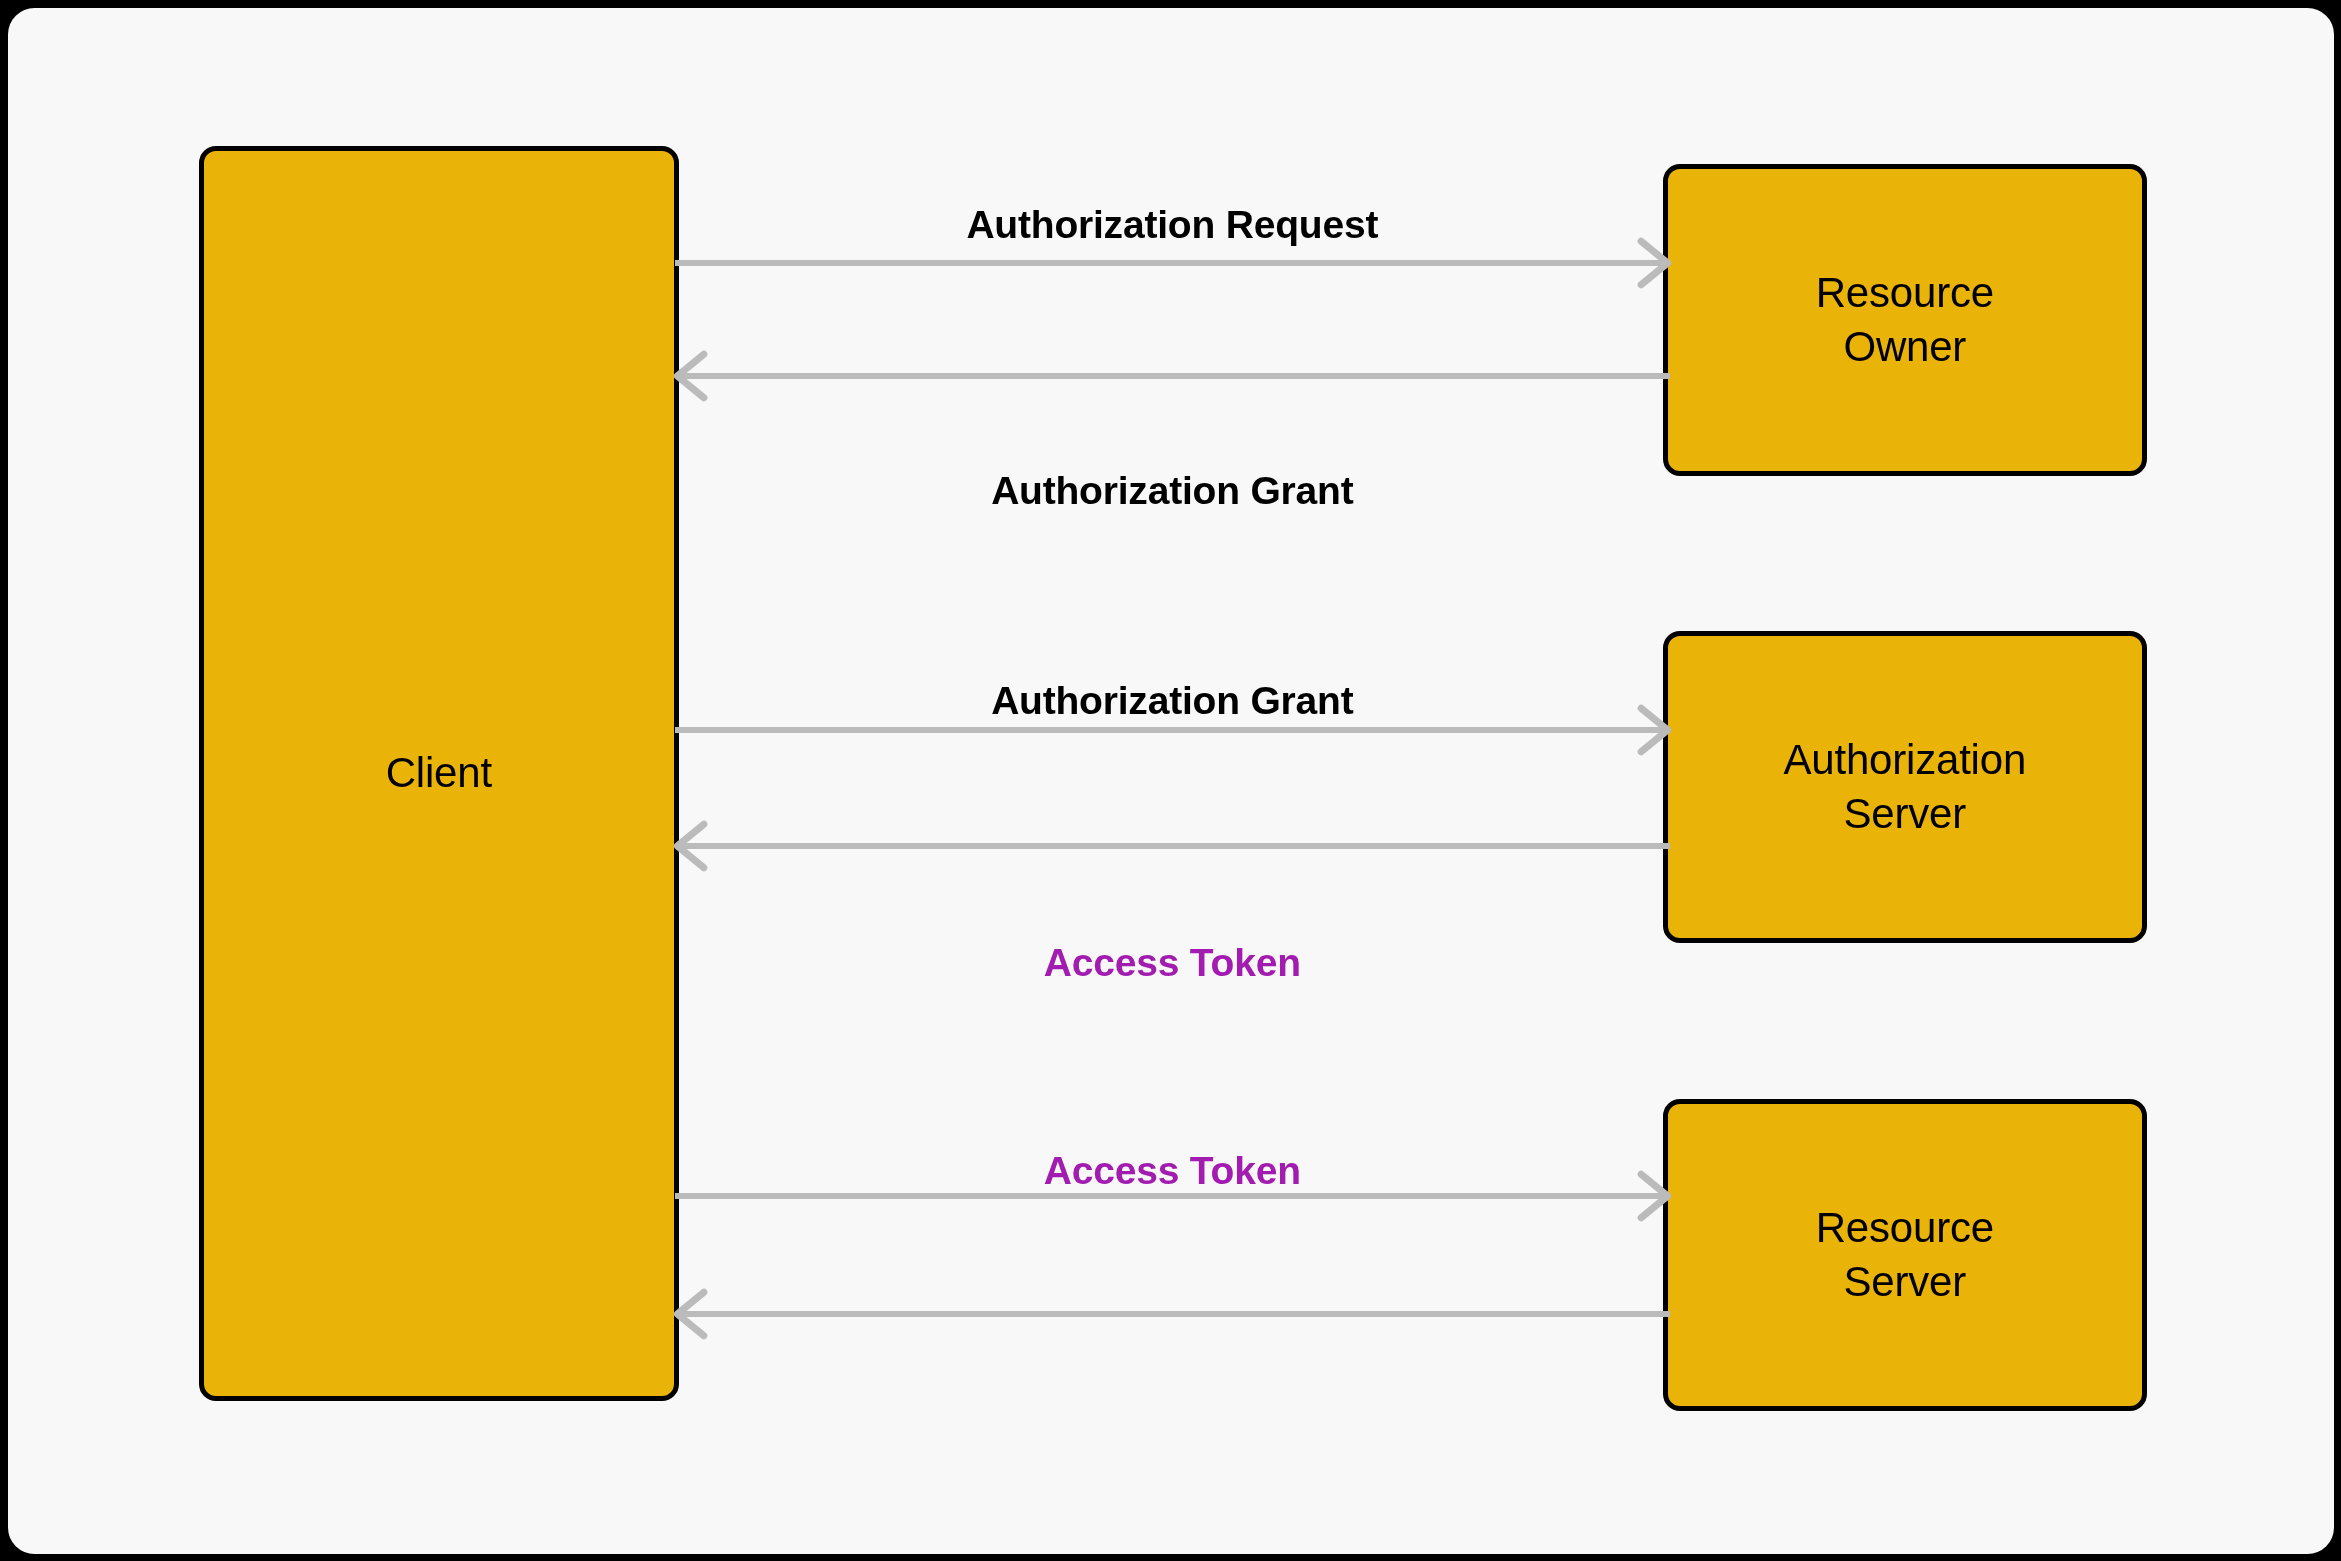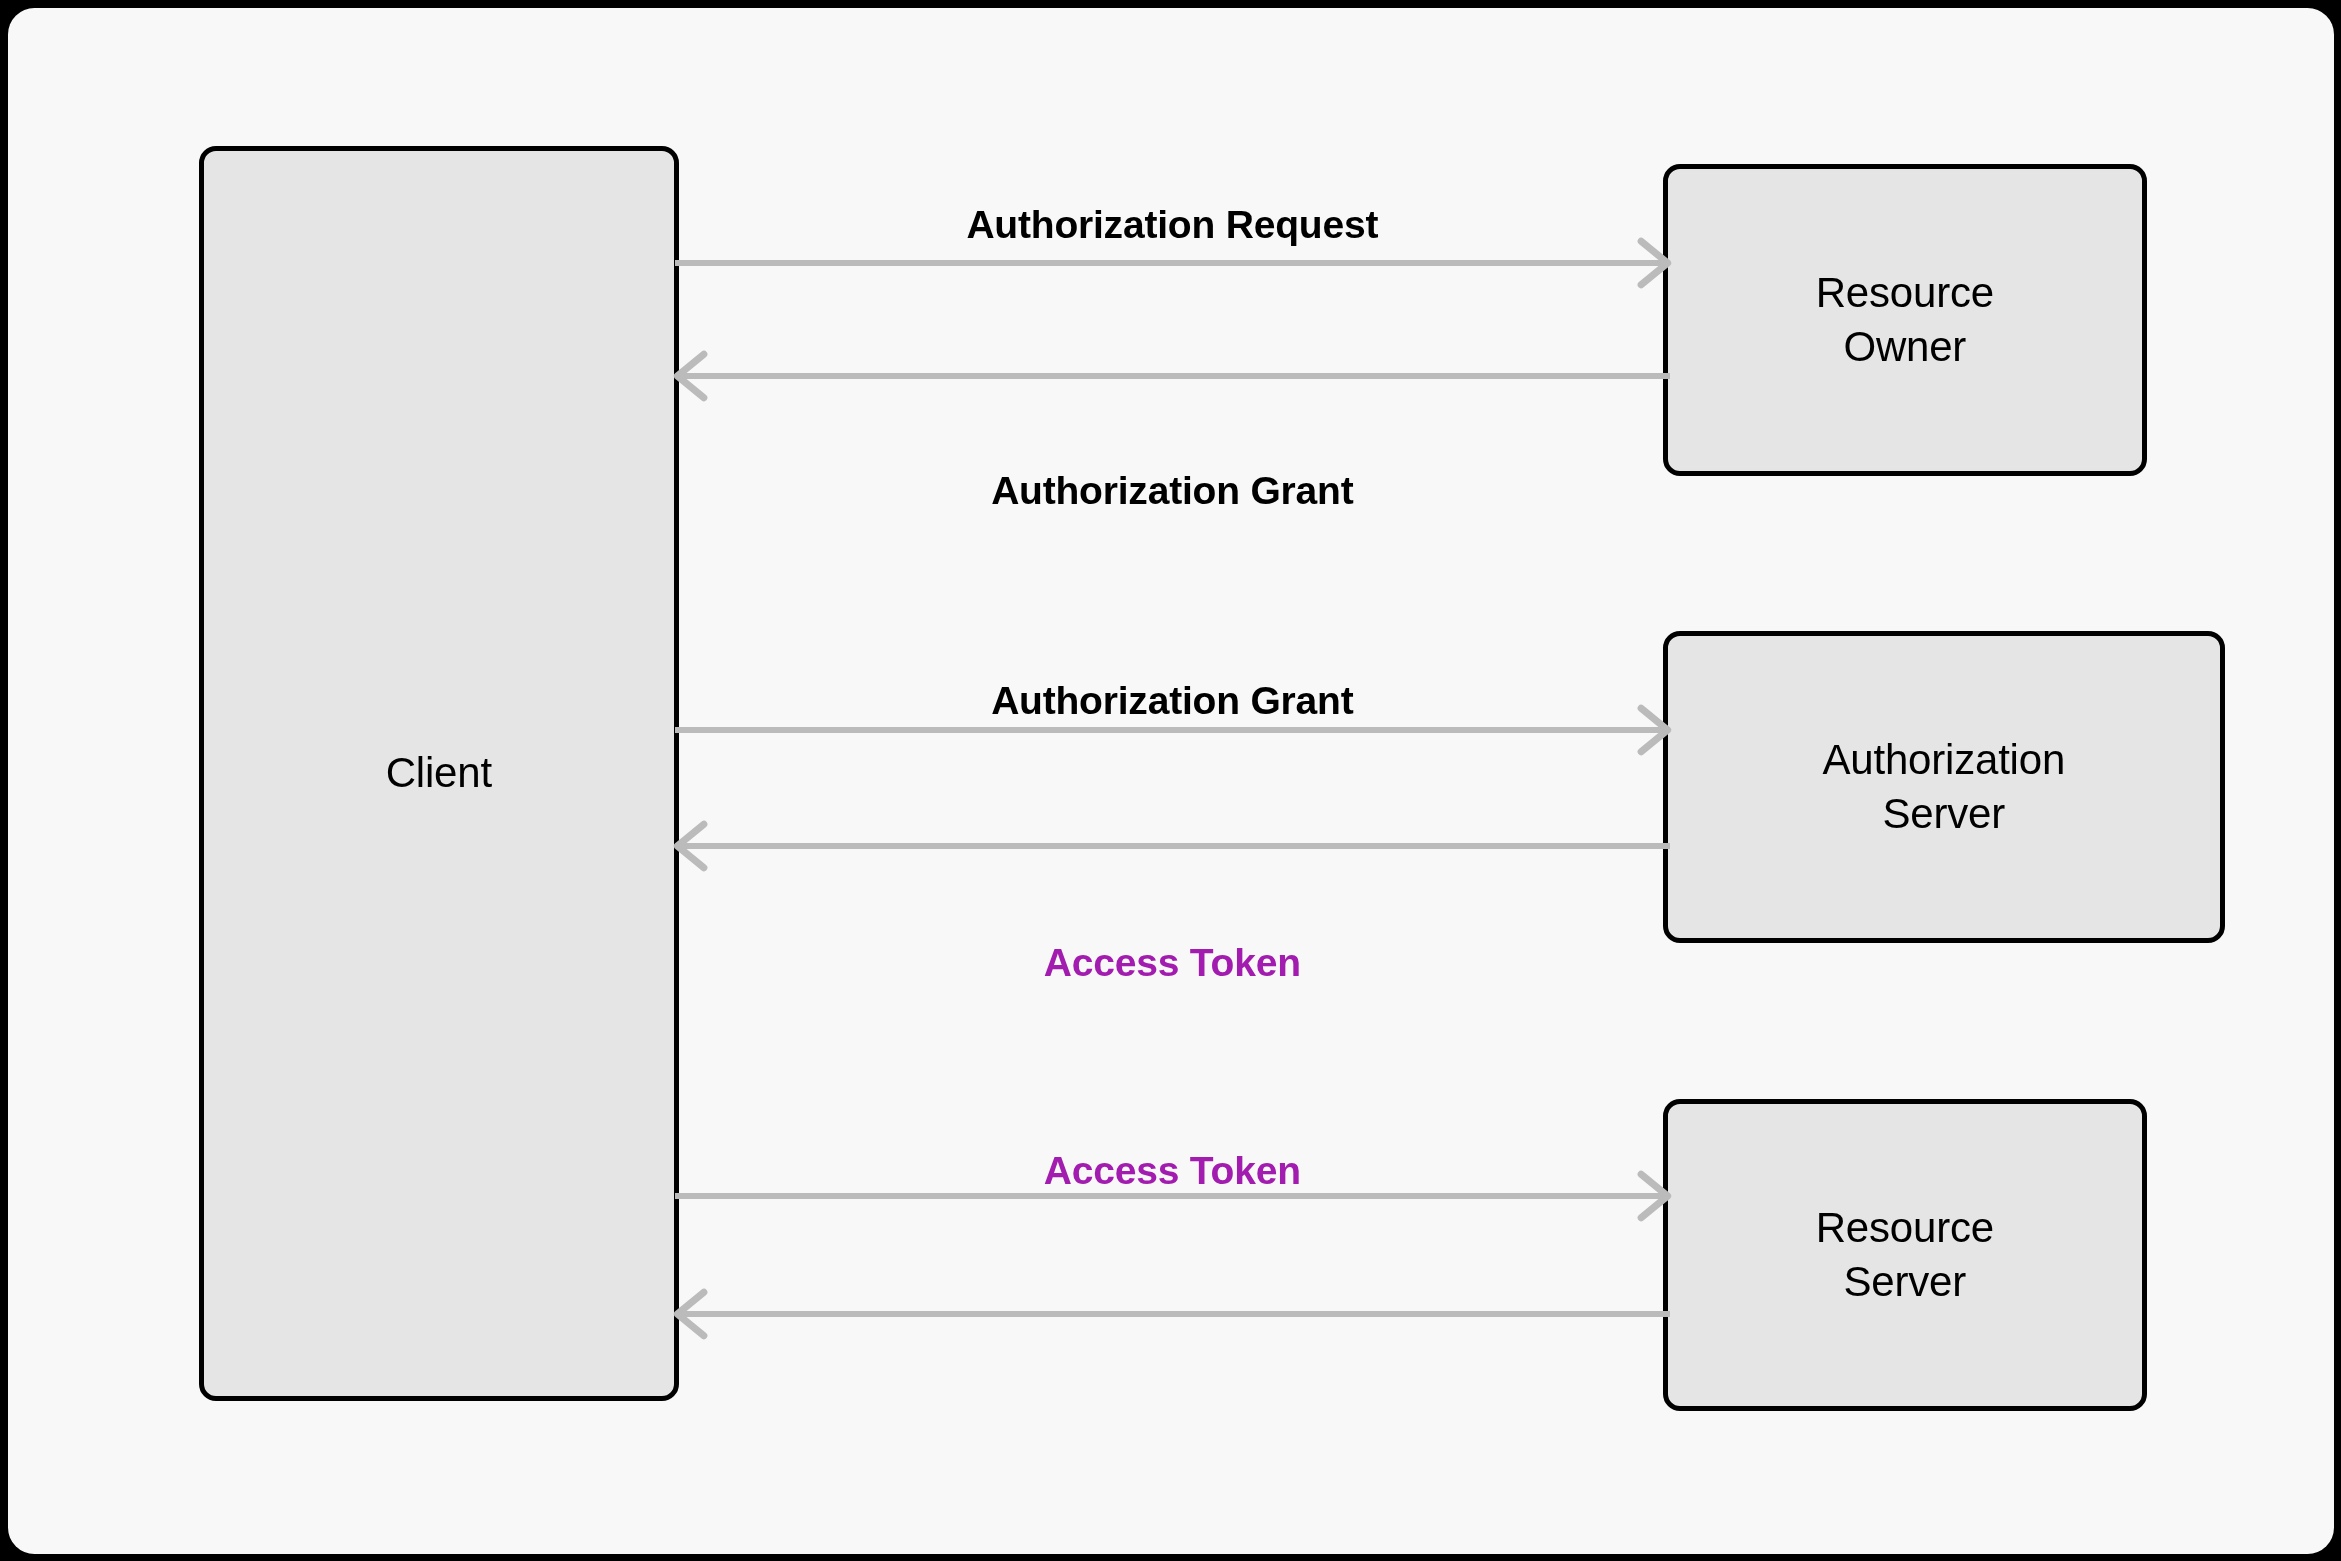--- a/index.html
+++ b/index.html
@@ -22,21 +22,21 @@
     height: 1546px;
     background: #F8F8F8;
     border-radius: 26.5px;
     overflow: hidden;
   }
 
   
   .node {
     position: absolute;
     box-sizing: border-box;
-    background: #e5e5e5;
+    background: #eab308;
     border: 5.5px solid #000000;
     border-radius: 17px;
     display: flex;
     align-items: center;
     justify-content: center;
     text-align: center;
   }
   .node-label {
     font-size: 42px;
     font-weight: 500;
@@ -55,21 +55,21 @@
   }
   #node-resource-owner {
     left: 1655px;
     top: 156px;
     width: 484px;
     height: 312px;
   }
   #node-authorization-server {
     left: 1655px;
     top: 623px;
-    width: 562px;
+    width: 484px;
     height: 312px;
   }
   #node-resource-server {
     left: 1655px;
     top: 1091px;
     width: 484px;
     height: 312px;
   }
 
   

